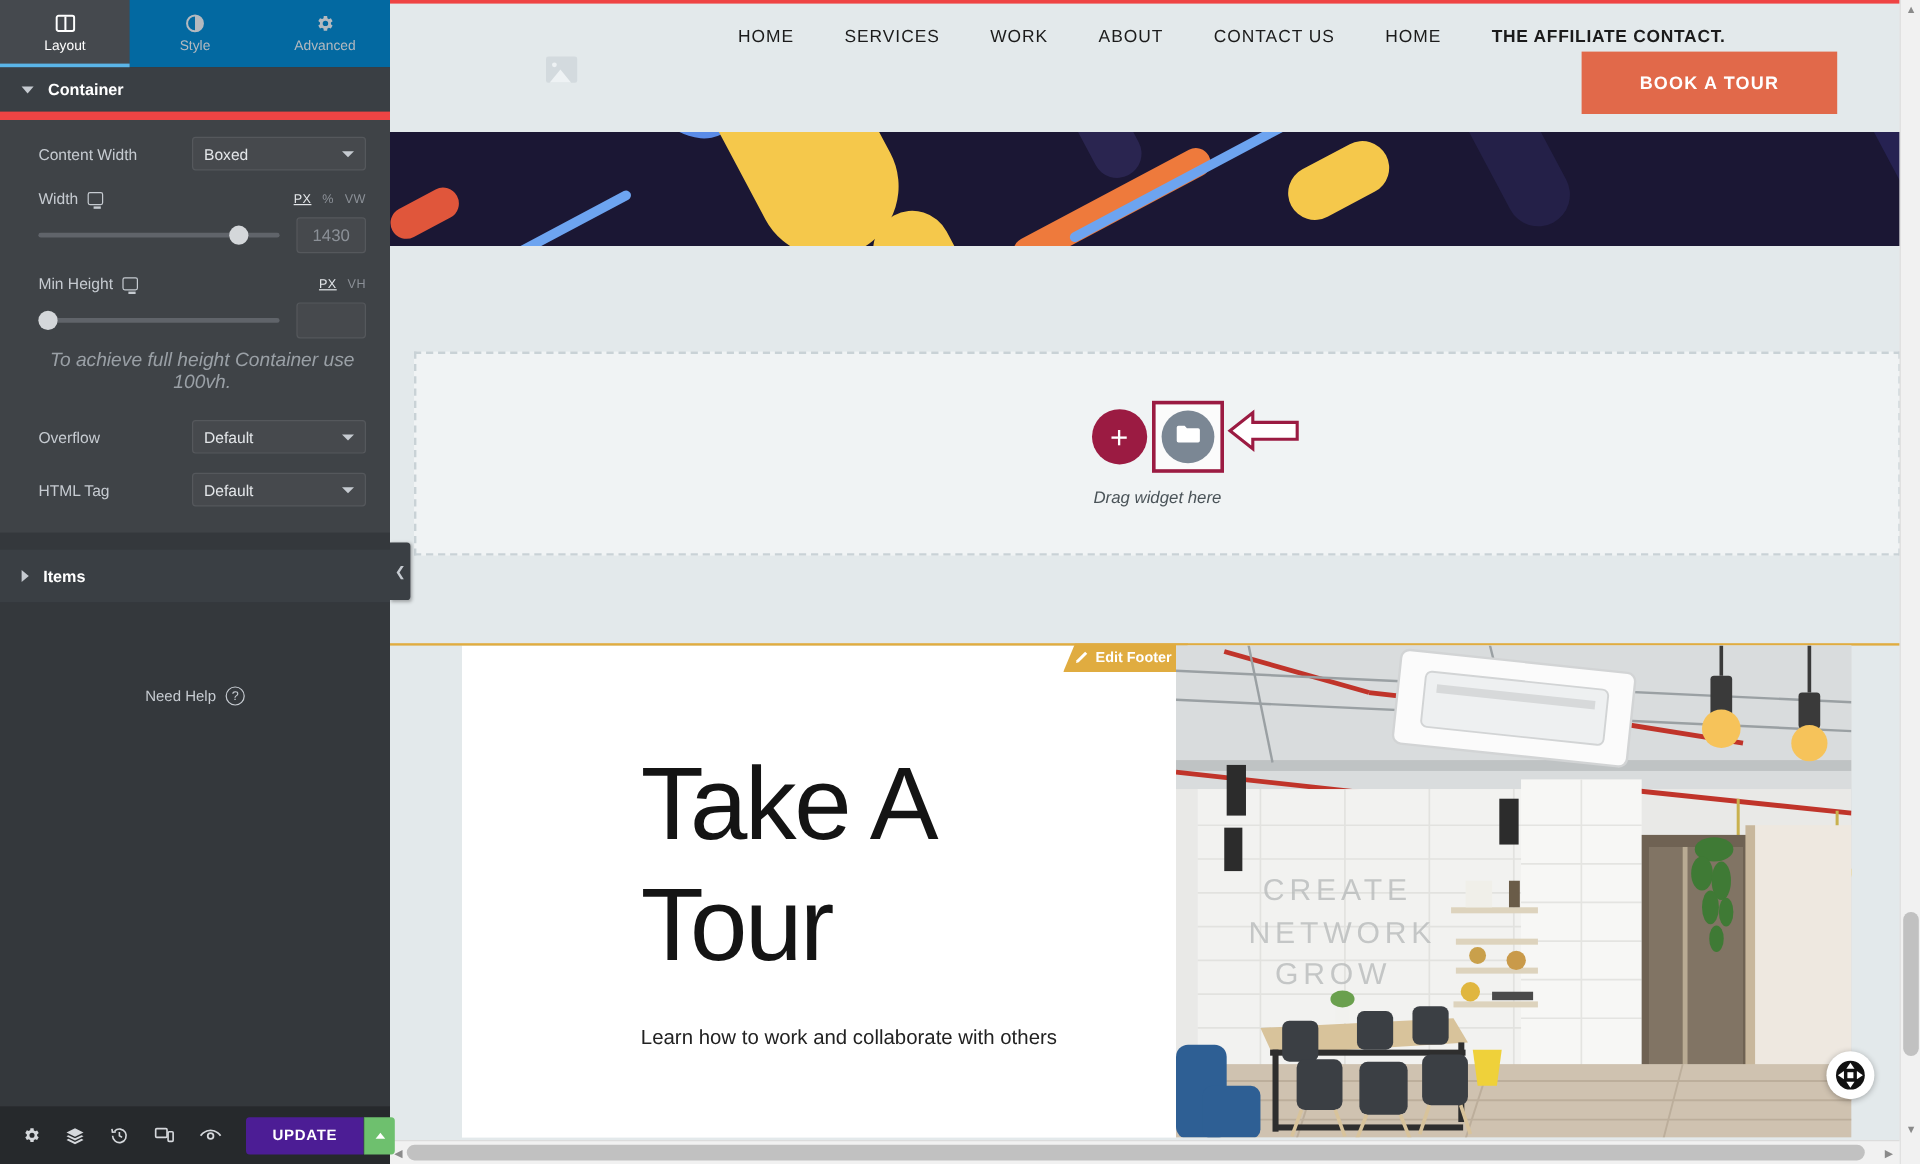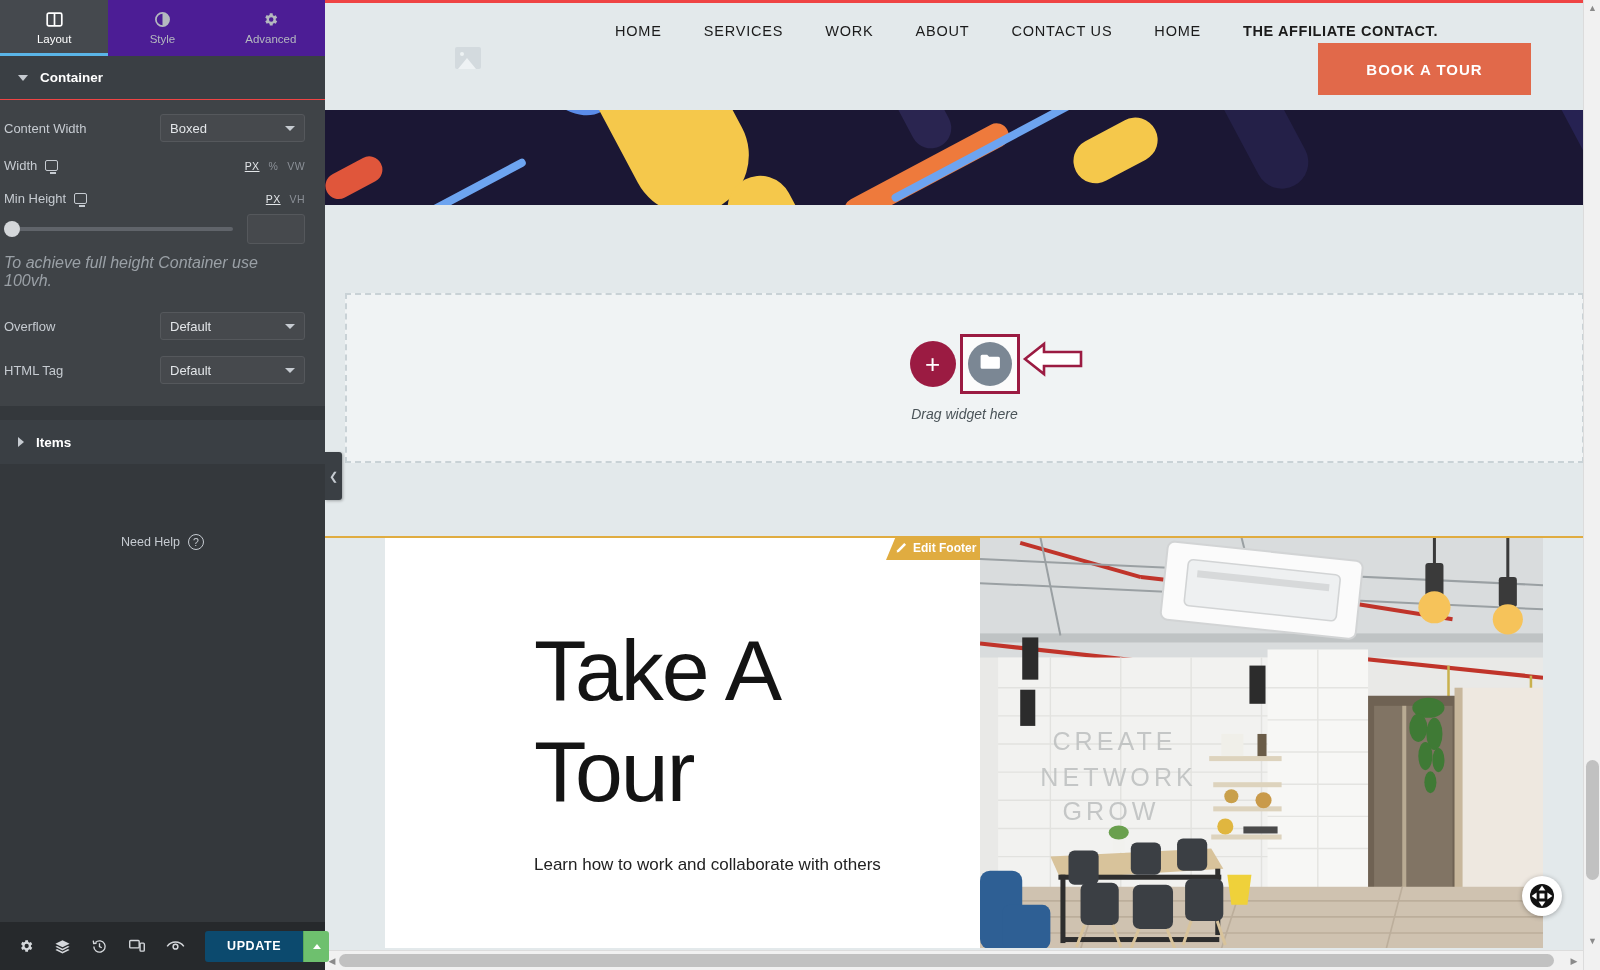--- a/index.html
+++ b/index.html
@@ -25,44 +25,44 @@
   }
   .hamburger { width: 22px; height: 16px; display: flex; flex-direction: column;
     justify-content: space-between; cursor: pointer; }
   .hamburger i { display: block; height: 2.5px; background: #d5d8dc; border-radius: 1px; }
   .panel-title { color: #f1f3f5; font-size: 15.5px; font-weight: 500;
     letter-spacing: .1px; flex: 1; text-align: center; }
   .grid-icon { display: grid; grid-template-columns: repeat(3,4px);
     grid-template-rows: repeat(3,4px); gap: 2.5px; cursor: pointer; }
   .grid-icon span { background: #d5d8dc; border-radius: .5px; }
 
-  .panel-tabs { height: 56px; display: flex; background: #4c1d95; flex: 0 0 auto; }
+  .panel-tabs { height: 56px; display: flex; background: #0369a1; flex: 0 0 auto; }
   .tab {
     flex: 1; display: flex; flex-direction: column; align-items: center;
     justify-content: center; gap: 5px; cursor: pointer;
     color: #b4b9bf; font-size: 11.5px; position: relative;
   }
   .tab.active { background: #45494e; color: #fff; }
   .tab.active::after {
     content: ''; position: absolute; left: 0; right: 0; bottom: 0;
     height: 3px; background: #5ab5e8;
   }
   .tab svg { display: block; }
 
   .section-head {
     height: 44px; background: #3a3f44; display: flex; align-items: center;
-    gap: 12px; padding: 0 18px; border-bottom: 1px solid #ef4444;
+    gap: 12px; padding: 0 18px; border-bottom: 7px solid #ef4444;
     color: #fff; font-size: 13.5px; font-weight: 700; cursor: pointer;
   }
   .caret-d { width: 0; height: 0; border-left: 5px solid transparent;
     border-right: 5px solid transparent; border-top: 6px solid #c6cbd1; }
   .caret-r { width: 0; height: 0; border-top: 5px solid transparent;
     border-bottom: 5px solid transparent; border-left: 6px solid #c6cbd1; }
 
-  .panel-body { background: #3f4347; padding: 14px 20px 18px 4px; }
+  .panel-body { background: #3f4347; padding: 14px 20px 18px 32px; text-align: center; }
   .panel-gap { height: 14px; background: #34383c; }
 
   .row { display: flex; align-items: center; justify-content: space-between;
     margin-bottom: 16px; }
   .row-label { color: #c6cbd1; font-size: 13px; display: flex;
     align-items: center; gap: 8px; }
   .select {
     width: 145px; height: 28px; background: #46494d; border: 1px solid #55585c;
     border-radius: 3px; color: #e3e6e9; font-size: 13px;
     display: flex; align-items: center; justify-content: space-between;
@@ -99,21 +99,21 @@
   .qmark { width: 16px; height: 16px; border: 1.4px solid #c6cbd1; border-radius: 50%;
     font-size: 10.5px; display: flex; align-items: center; justify-content: center;
     color: #c6cbd1; }
 
   .panel-footer {
     height: 48px; background: #26292c; display: flex; align-items: center;
     gap: 20px; padding: 0 18px; flex: 0 0 auto;
   }
   .pf-icon { color: #d5d8dc; cursor: pointer; display: flex; align-items: center; }
   .update-wrap { margin-left: auto; display: flex; height: 31px; }
-  .update-btn { background: #0c4a6e; color: #fff; font-size: 12.5px; font-weight: 700;
+  .update-btn { background: #4c1d95; color: #fff; font-size: 12.5px; font-weight: 700;
     letter-spacing: .6px; padding: 0 22px; display: flex; align-items: center;
     border-radius: 3px 0 0 3px; cursor: pointer; }
   .update-arrow { background: #6ec06e; width: 26px; border-radius: 0 3px 3px 0;
     border-left: 1px solid #5aa95a; display: flex; align-items: center;
     justify-content: center; cursor: pointer; }
   .update-arrow i { width: 0; height: 0; border-left: 4.5px solid transparent;
     border-right: 4.5px solid transparent; border-bottom: 5px solid #fff; }
 
   
   .collapse-handle {
@@ -295,20 +295,27 @@
         <span>Width</span>
         <span class="monitor-ico"></span>
       </div>
       <div class="units">
         <span class="unit active">PX</span>
         <span class="unit">%</span>
         <span class="unit">VW</span>
       </div>
     </div>
 
+    <div class="slider-row">
+      <div class="slider">
+        <div class="track"></div>
+        <div class="thumb" style="left:79%"></div>
+      </div>
+      <div class="num-input">1430</div>
+    </div>
 
     <div class="row" style="margin:18px 0 8px">
       <div class="row-label">
         <span>Min Height</span>
         <span class="monitor-ico"></span>
       </div>
       <div class="units">
         <span class="unit active">PX</span>
         <span class="unit">VH</span>
       </div>

